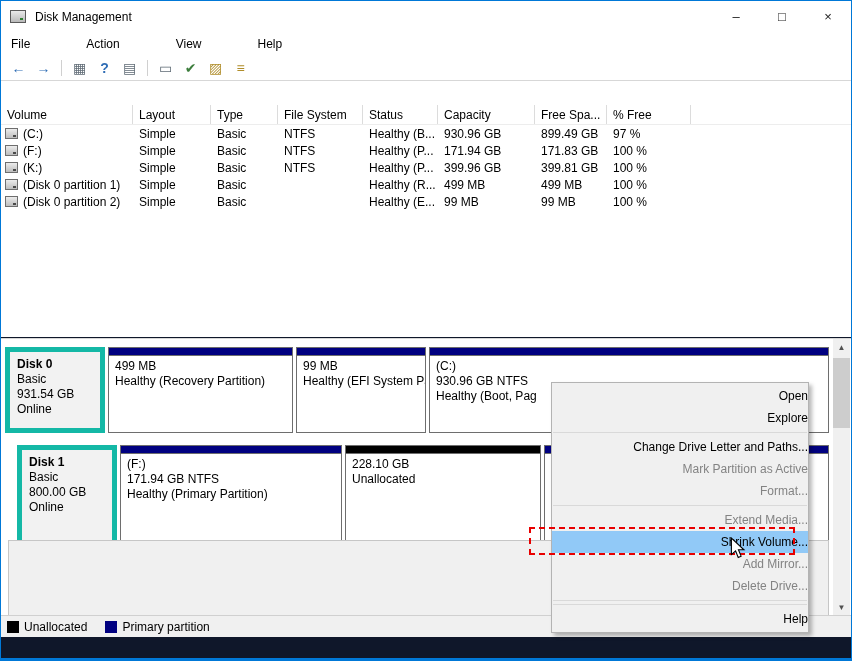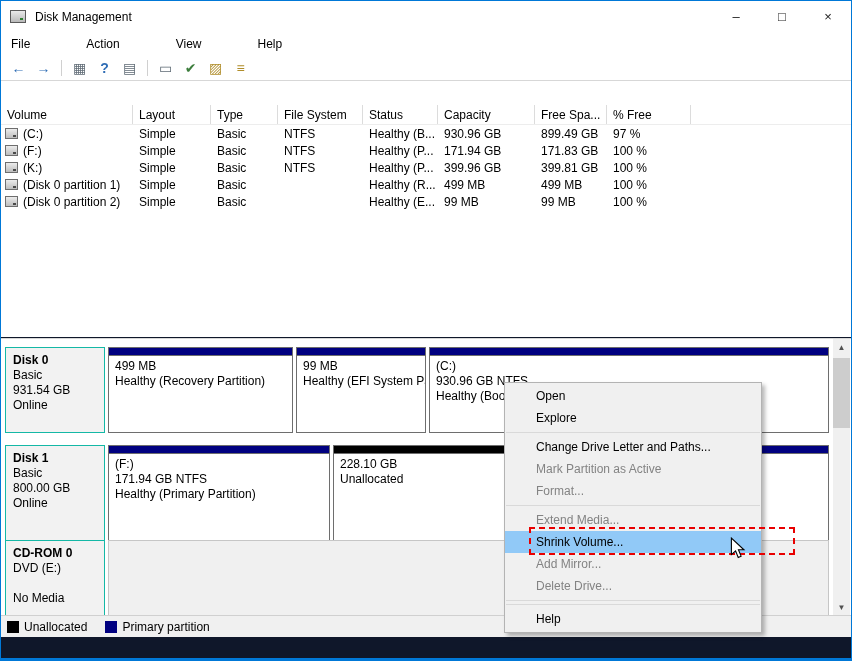--- a/index.html
+++ b/index.html
@@ -35,23 +35,23 @@
   .th.filler { border-right:none; }
   .tbl-row { height:17px; align-items:center; }
   .td { padding-left:6px; white-space:nowrap; overflow:hidden; }
   .vol-cell { display:flex; align-items:center; gap:5px; padding-left:4px; }
   .drive-ico { width:13px; height:11px; border:1px solid #6e6e6e; background:linear-gradient(#ececec,#bdbdbd); position:relative; flex:none; }
   .drive-ico::after { content:""; position:absolute; right:1px; bottom:1px; width:3px; height:2px; background:#4a4a4a; }
   
   .graph-pane { position:absolute; top:337px; left:0; width:100%; height:277px; background:#fff; border-top:1px solid #d7d7d7; }
   .disk-band { position:absolute; left:4px; right:22px; display:flex; }
   .band-0 { top:8px;  height:86px; }
-  .band-1 { top:106px; height:108px; }
+  .band-1 { top:106px; height:108px;margin-left:12px; }
   .band-2 { top:201px; height:76px; }
-  .disk-label { width:100px; flex:none; background:#f2f2f2; border:1px solid #14b8a6; padding:5px 7px; }
+  .disk-label { width:100px; flex:none; background:#f2f2f2; border:5px solid #14b8a6; padding:5px 7px; }
   .disk-label div { line-height:15px; min-height:15px; white-space:nowrap; overflow:hidden; }
   .disk-name { font-weight:bold; }
   .partitions { flex:1; display:flex; margin-left:3px; gap:3px; }
   .part { border:1px solid #6e6e6e; background:#fff; display:flex; flex-direction:column; overflow:hidden; }
   .part-strip { height:8px; background:var(--primary-partition, #000080); border-bottom:1px solid #6e6e6e; flex:none; }
   .part.unalloc .part-strip { background:var(--unallocated, #000); }
   .part-body { padding:3px 6px; line-height:15px; white-space:nowrap; overflow:hidden; }
   .p-w1 { width:185px; flex:none; }
   .p-w2 { width:130px; flex:none; }
   .p-w3 { width:222px; flex:none; }
@@ -63,21 +63,21 @@
   .scroll-btn { height:17px; display:flex; align-items:center; justify-content:center; font-size:8px; color:#505050; }
   .scroll-btn.down { position:absolute; bottom:0; left:0; right:0; }
   .scroll-thumb { position:absolute; top:19px; left:0; width:17px; height:70px; background:#cdcdcd; }
   
   .legend { position:absolute; left:0; top:614px; width:100%; height:22px; background:#f0f0f0; border-top:1px solid #d0d0d0; display:flex; align-items:center; padding-left:6px; gap:18px; }
   .legend-item { display:flex; align-items:center; gap:5px; }
   .legend-swatch { width:12px; height:12px; flex:none; }
   .sw-unalloc { background:var(--unallocated, #000); }
   .sw-primary { background:var(--primary-partition, #000080); }
   
-  .context-menu { position:absolute; left:503px; top:381px; width:258px; background:#f0f0f0; border:1px solid #b3b3b3; box-shadow:3px 3px 4px rgba(0,0,0,0.28); padding:2px 0; z-index:10; }
+  .context-menu { position:absolute; left:550px; top:381px; width:258px; background:#f0f0f0; border:1px solid #b3b3b3; box-shadow:3px 3px 4px rgba(0,0,0,0.28); padding:2px 0; z-index:10;text-align:right; }
   .cm-item { height:22px; line-height:22px; padding-left:31px; white-space:nowrap; overflow:hidden; }
   .cm-item.disabled { color:#838383; }
   .cm-item.highlight { background:var(--menu-highlight, #91c9f7); }
   .cm-sep { height:1px; background:#d9d9d9; margin:3px 1px; }
   
   .red-annotation { position:absolute; left:528px; top:526px; width:266px; height:28px; border:2px dashed var(--annotation-red, #f00); z-index:11; pointer-events:none; }
   .cursor { position:absolute; left:727px; top:536px; z-index:12; pointer-events:none; }
 </style>
 </head>
 <body>
@@ -262,26 +262,20 @@
           <div class="part-strip"></div>
           <div class="part-body">
             <div></div>
             <div></div>
           </div>
         </div>
       </div>
     </div>
 
     <div class="disk-band band-2">
-      <div class="disk-label">
-        <div class="disk-name">CD-ROM 0</div>
-        <div>DVD (E:)</div>
-        <div></div>
-        <div>No Media</div>
-      </div>
       <div class="media-empty"></div>
     </div>
 
     <div class="vscroll">
       <div class="scroll-btn">▲</div>
       <div class="scroll-thumb"></div>
       <div class="scroll-btn down">▼</div>
     </div>
   </div>
 

